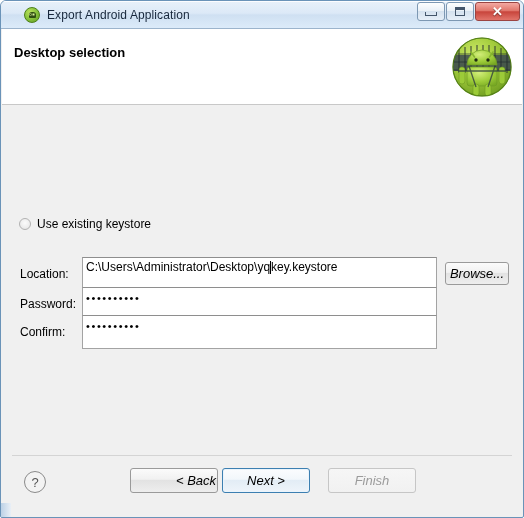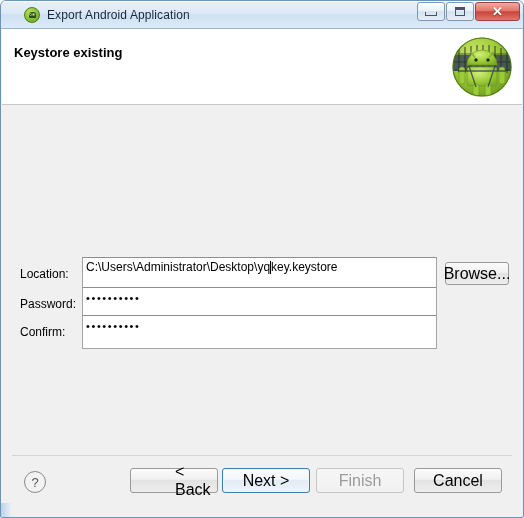--- a/index.html
+++ b/index.html
@@ -246,27 +246,28 @@
     color: #000;
     line-height: 1;
     margin-top: 1px;
   }
 
   .btn {
     box-sizing: border-box;
     border: 1px solid #9a9a9a;
     border-radius: 3px;
     background: linear-gradient(to bottom, #fbfbfb 0%, #f1f1f1 45%, #e2e2e2 48%, #eeeeee 100%);
-    font-size: 16px;
+    font-size: 13px;
     color: #000;
     display: flex;
     align-items: center;
     justify-content: center;
     font-family: "Liberation Sans", sans-serif;
     user-select: none;
+    font-style: italic;
   }
   .btn.disabled {
     color: #9b9b9b;
     border-color: #c6c6c6;
     background: linear-gradient(to bottom, #f6f6f6 0%, #f1f1f1 100%);
   }
   .btn.default {
     border: 1px solid #3c7fb1;
     border-radius: 3px;
     box-shadow: inset 0 0 0 1px #eaf4fc;
@@ -312,21 +313,21 @@
   }
 
   .footer-btn {
     position: absolute;
     top: 13px;
     width: 88px;
     height: 25px;
   }
   #btn-back   { left: 128px; padding-left: 44px; }
   #btn-next   { left: 220px; }
-  #btn-finish { left: 314px; }
+  #btn-finish { left: 326px; }
   #btn-cancel { left: 412px; }
 
   
   #window::after{
     content:"";
     position:absolute; left:0; bottom:0; width:10px; height:14px;
     background: linear-gradient(to right,#b7cee5,#e8eff7);
     opacity:.9;
   }
 </style>
@@ -346,21 +347,21 @@
       <div class="win-btn">
         <span class="glyph-max"></span>
       </div>
       <div class="win-btn close">
         <span class="glyph-close">✕</span>
       </div>
     </div>
   </div>
 
   <div id="header">
-    <div id="header-title">Keystore existing</div>
+    <div id="header-title">Desktop selection</div>
     <div id="header-desc"></div>
 
     <svg id="wizard-image" viewBox="0 0 64 64">
       <defs>
         <radialGradient id="gcircle" cx="38%" cy="30%" r="78%">
           <stop offset="0%" stop-color="#cfe96b"></stop>
           <stop offset="45%" stop-color="#a5ce3e"></stop>
           <stop offset="100%" stop-color="#6c9a1e"></stop>
         </radialGradient>
         <radialGradient id="gbody" cx="40%" cy="30%" r="80%">
@@ -412,20 +413,24 @@
           <line x1="19" y1="31" x2="26" y2="52"></line>
           <line x1="45" y1="31" x2="38" y2="52"></line>
         </g>
       </g>
       <circle cx="32" cy="32" r="29" fill="none" stroke="#4e7a15" stroke-width="1" opacity=".6"></circle>
     </svg>
   </div>
 
   <div id="content">
 
+    <div class="radio-row" id="radio-existing">
+      <span class="radio"></span>
+      <span class="radio-label dim">Use existing keystore</span>
+    </div>
 
 
     <div class="field-row" id="row-location">
       <span class="field-label">Location:</span>
       <span class="textbox" id="input-location">
         <span>C:\Users\Administrator\Desktop\yq</span>
           <span class="caret"></span>
           <span>key.keystore</span>
       </span>
     </div>
@@ -448,16 +453,15 @@
   </div>
 
   <div id="footer">
     <div id="footer-sep"></div>
 
     <div id="help-icon">?</div>
 
     <div class="btn footer-btn" id="btn-back">&lt; Back</div>
     <div class="btn footer-btn default" id="btn-next">Next &gt;</div>
     <div class="btn footer-btn disabled" id="btn-finish">Finish</div>
-    <div class="btn footer-btn" id="btn-cancel">Cancel</div>
   </div>
 
 </div>
 
 </body></html>

